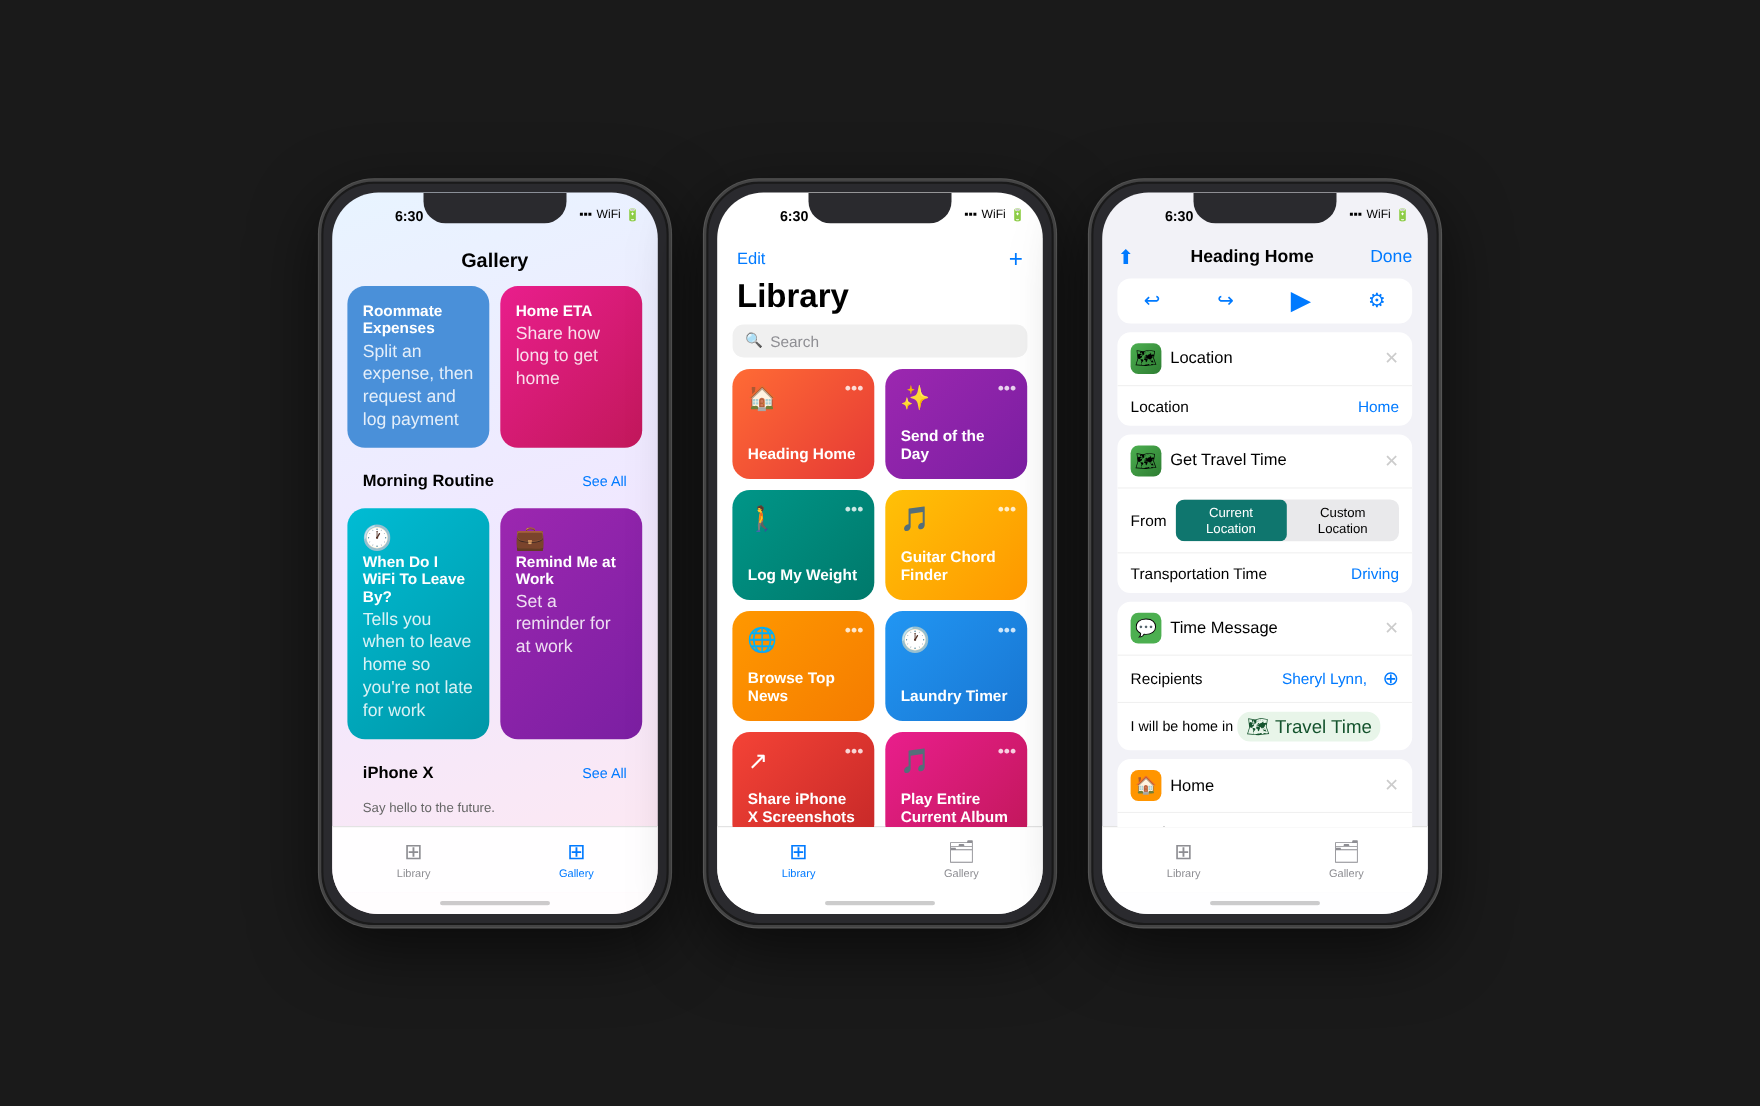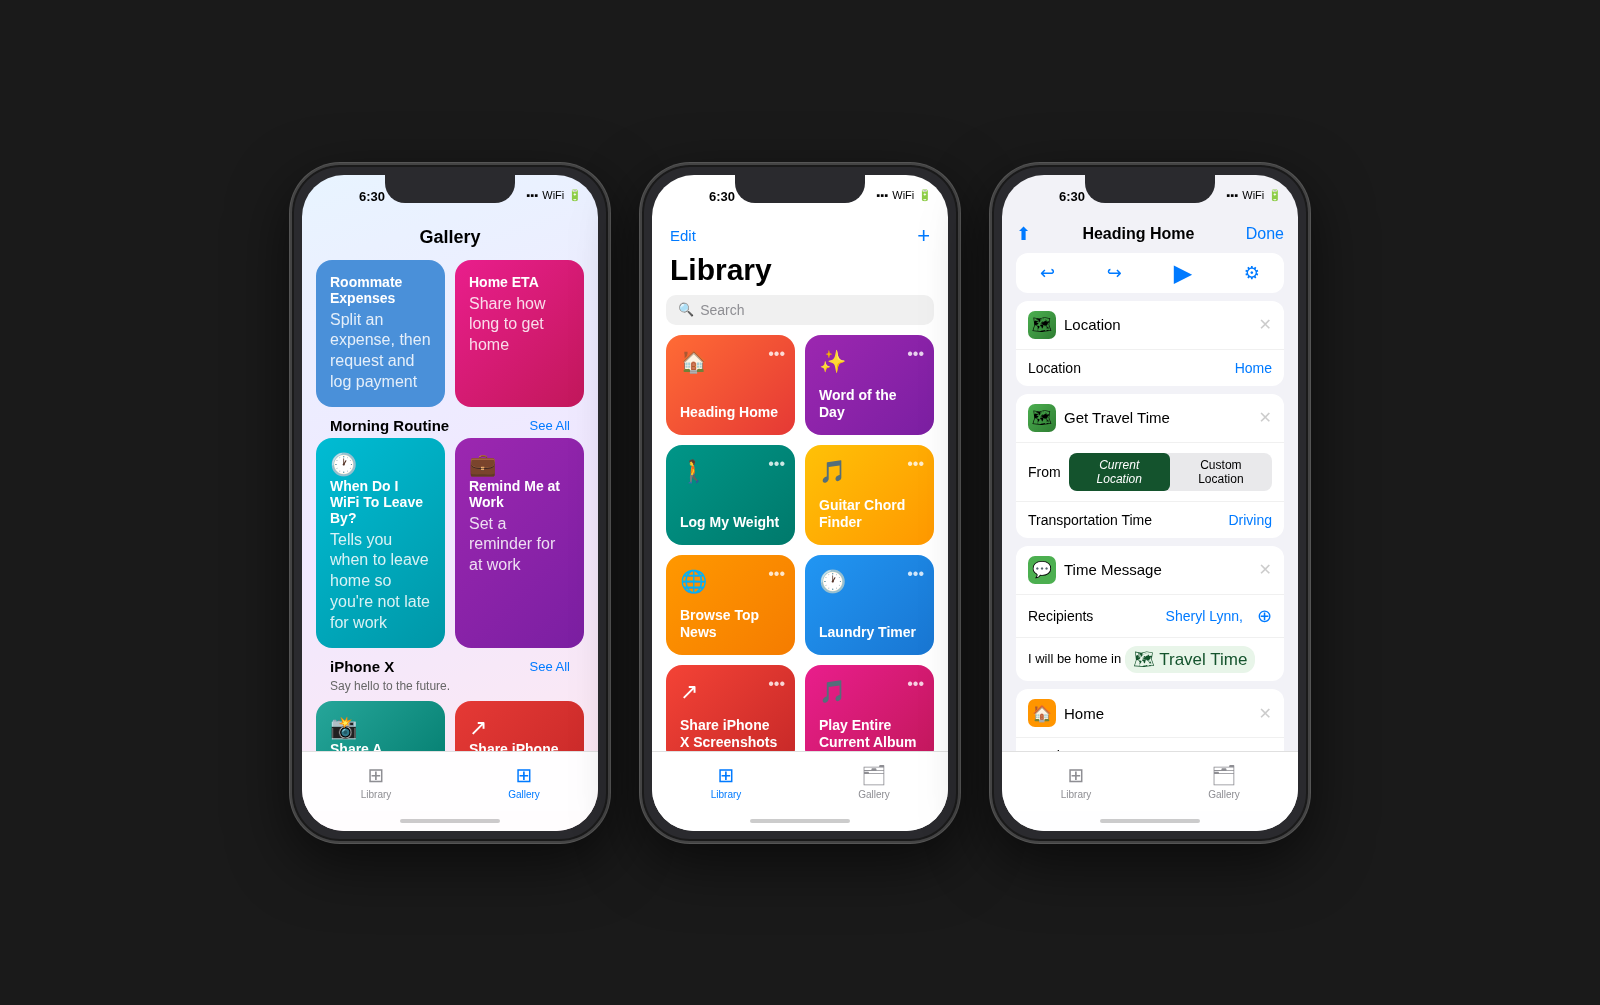--- a/index.html
+++ b/index.html
@@ -98,21 +98,21 @@
       font-size: 18px;
       font-weight: 600;
       color: #000;
       padding: 8px 0 12px;
     }
 
     .gallery-cards {
       padding: 0 14px;
       display: flex;
       flex-direction: column;
-      gap: 0;
+      gap: 12px;
     }
 
     .gallery-row {
       display: flex;
       gap: 10px;
     }
 
     .gallery-card {
       border-radius: 16px;
       padding: 14px;
@@ -350,24 +350,23 @@
     }
     .seg-btn {
       padding: 5px 12px;
       font-size: 12px;
       color: #000;
       border: none;
       cursor: pointer;
       background: transparent;
     }
     .seg-active {
-      background: #14532d;
+      background: #0f766e;
       color: white;
       border-radius: 6px;
-      font-style: italic;
     }
 
     .message-body {
       padding: 8px 12px;
       font-size: 13px;
       color: #000;
       line-height: 1.4;
       display: flex;
       align-items: center;
       flex-wrap: wrap;
@@ -501,21 +500,21 @@
 
         <div class="shortcut-card sc-orange-red">
           <span class="sc-dots">•••</span>
           <span class="sc-icon">🏠</span>
           <div class="sc-title">Heading Home</div>
         </div>
 
         <div class="shortcut-card sc-purple2">
           <span class="sc-dots">•••</span>
           <span class="sc-icon">✨</span>
-          <div class="sc-title">Word of the Day</div>
+          <div class="sc-title">Send of the Day</div>
         </div>
 
         <div class="shortcut-card sc-teal3">
           <span class="sc-dots">•••</span>
           <span class="sc-icon">🚶</span>
           <div class="sc-title">Log My Weight</div>
         </div>
 
         <div class="shortcut-card sc-yellow">
           <span class="sc-dots">•••</span>

